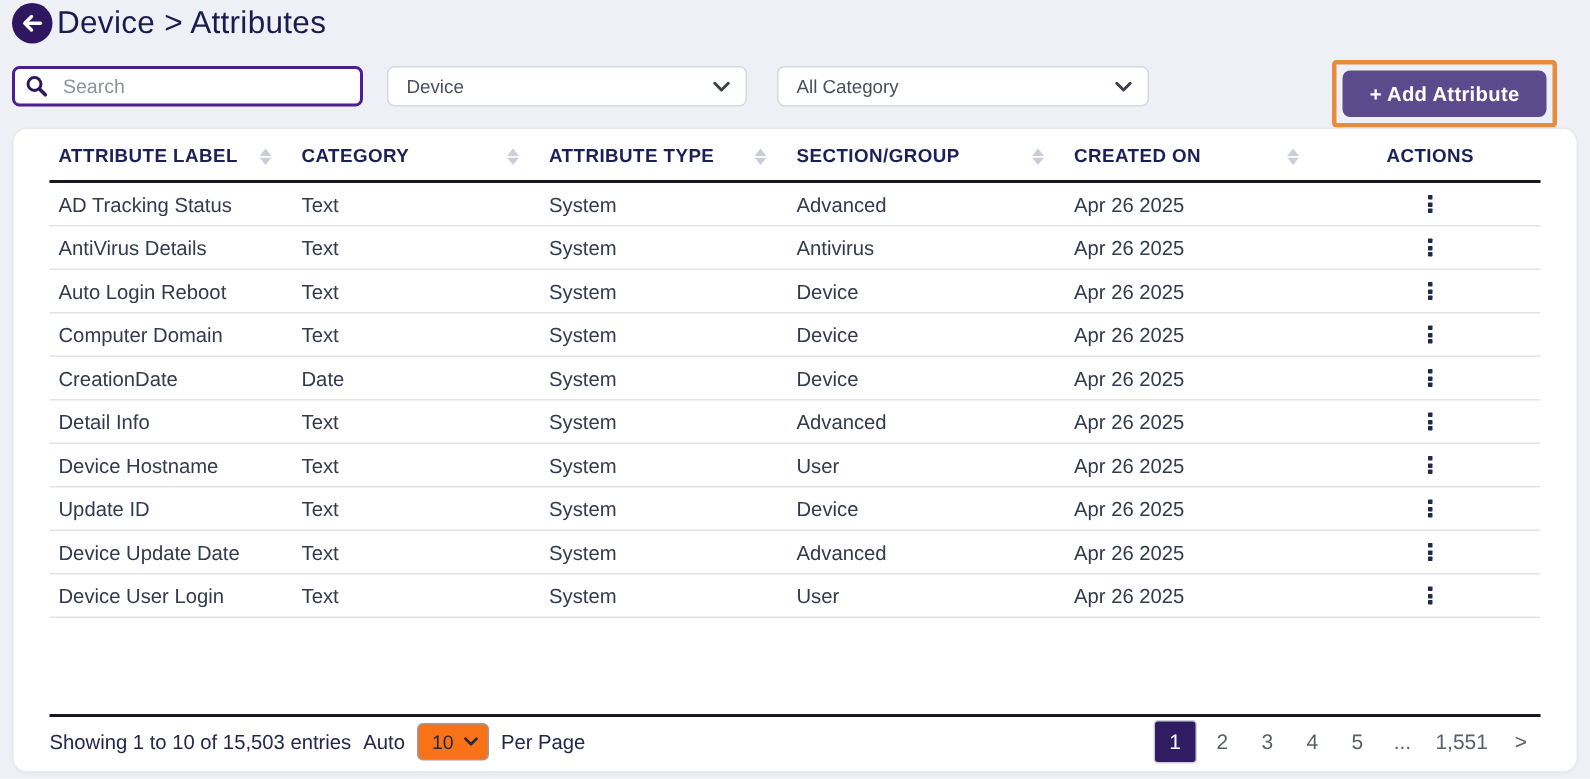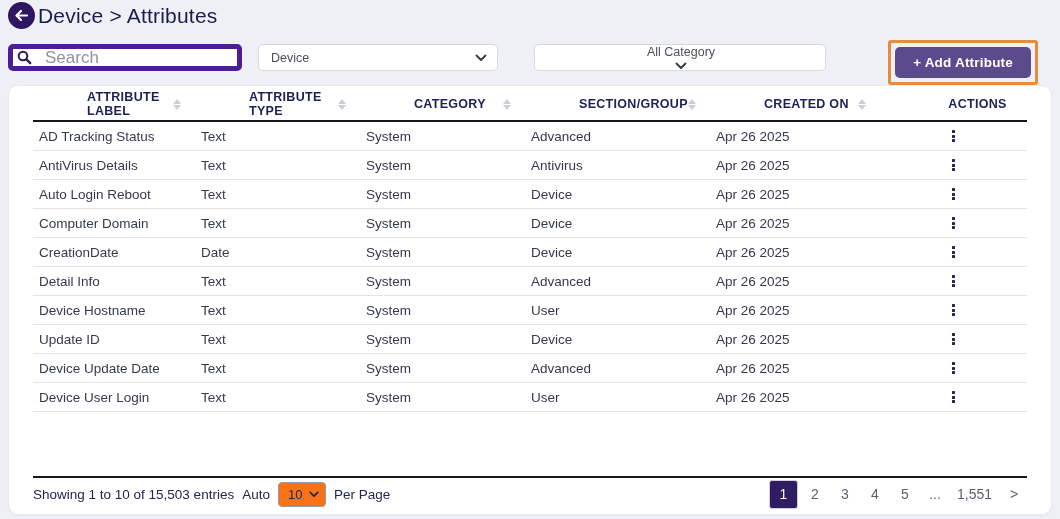--- a/index.html
+++ b/index.html
@@ -19,34 +19,34 @@
     display:flex; align-items:center; justify-content:center; flex:0 0 auto;
   }
   .page-title { font-size:21px; color:#1b1c4e; font-weight:500; letter-spacing:0.2px; }
 
   
   .filters { position:absolute; top:44px; left:8px; right:8px; display:flex; align-items:flex-start; }
   .search-box {
     position:relative; width:234px; height:27px; flex:0 0 auto;
   }
   .search-box input {
-    width:100%; height:100%; border:5px solid #4c1d95; border-radius:5px;
-    background:#fff; padding:0 8px 0 32px; font-size:17px; color:#333;
+    width:100%; height:100%; border:2px solid #4c1d95; border-radius:5px;
+    background:#fff; padding:0 8px 0 32px; font-size:13px; color:#333;
     font-family:"Liberation Sans", sans-serif; outline:none;
   }
   .search-box input::placeholder { color:#8d929e; }
   .search-icon { position:absolute; left:9px; top:6px; width:15px; height:15px; }
 
   .selectbox {
     height:27px; background:#fff; border:1px solid #d8d9e0; border-radius:5px;
     display:flex; align-items:center; justify-content:space-between;
     padding:0 10px 0 12px; font-size:12.5px; color:#4a4f5a; cursor:pointer; flex:0 0 auto;
   }
   .selectbox.module { width:240px; margin-left:16px; }
-  .selectbox.category { width:292px; margin-left:36px;flex-direction:column; }
+  .selectbox.category { width:248px; margin-left:20px; }
 
   .spacer { flex:1; }
   .add-wrap {
     border:3px solid #e78b3d; border-radius:3px; padding:4px;
     margin-right:14px; margin-top:-4px; flex:0 0 auto;
   }
   .add-btn {
     background:#5b4a8c; color:#fff; border:none; border-radius:5px;
     font-size:13.5px; font-weight:bold; padding:8px 18px; cursor:pointer;
     font-family:"Liberation Sans", sans-serif; letter-spacing:0.2px;
@@ -63,21 +63,20 @@
     display:grid;
     grid-template-columns:162px 165px 165px 185px 170px 1fr;
     align-items:center;
   }
   .thead { height:34px; border-bottom:2px solid #17171f; margin-top:2px; }
   .th {
     display:flex; align-items:center; justify-content:space-between;
     padding:0 14px 0 6px;
     font-size:12.5px; font-weight:bold; color:#1b2156; letter-spacing:0.3px;
     cursor:pointer;
-    margin-left:48px;
   }
   .th.actions { justify-content:center; padding:0; cursor:default; }
   .sort-icon { display:inline-flex; flex-direction:column; gap:1px; align-items:center; }
 
   .tr { height:29px; border-bottom:1px solid #e3e4ea; }
   .td {
     font-size:13.5px; color:#333a4e; padding-left:6px;
     white-space:nowrap; overflow:hidden; text-overflow:ellipsis;
   }
   .td.actions { display:flex; justify-content:center; padding-left:0; }
@@ -163,32 +162,32 @@
       <span class="sort-icon">
         <svg width="8" height="5" viewBox="0 0 8 5">
             <path d="M4 0 L8 5 L0 5 Z" fill="#ccced7"></path>
           </svg>
         <svg width="8" height="5" viewBox="0 0 8 5">
             <path d="M0 0 L8 0 L4 5 Z" fill="#ccced7"></path>
           </svg>
       </span>
     </div>
     <div class="th">
+      <span>CATEGORY</span>
+      <span class="sort-icon">
+        <svg width="8" height="5" viewBox="0 0 8 5">
+            <path d="M4 0 L8 5 L0 5 Z" fill="#ccced7"></path>
+          </svg>
+        <svg width="8" height="5" viewBox="0 0 8 5">
+            <path d="M0 0 L8 0 L4 5 Z" fill="#ccced7"></path>
+          </svg>
+      </span>
+    </div>
+    <div class="th">
       <span>ATTRIBUTE TYPE</span>
-      <span class="sort-icon">
-        <svg width="8" height="5" viewBox="0 0 8 5">
-            <path d="M4 0 L8 5 L0 5 Z" fill="#ccced7"></path>
-          </svg>
-        <svg width="8" height="5" viewBox="0 0 8 5">
-            <path d="M0 0 L8 0 L4 5 Z" fill="#ccced7"></path>
-          </svg>
-      </span>
-    </div>
-    <div class="th">
-      <span>CATEGORY</span>
       <span class="sort-icon">
         <svg width="8" height="5" viewBox="0 0 8 5">
             <path d="M4 0 L8 5 L0 5 Z" fill="#ccced7"></path>
           </svg>
         <svg width="8" height="5" viewBox="0 0 8 5">
             <path d="M0 0 L8 0 L4 5 Z" fill="#ccced7"></path>
           </svg>
       </span>
     </div>
     <div class="th">

